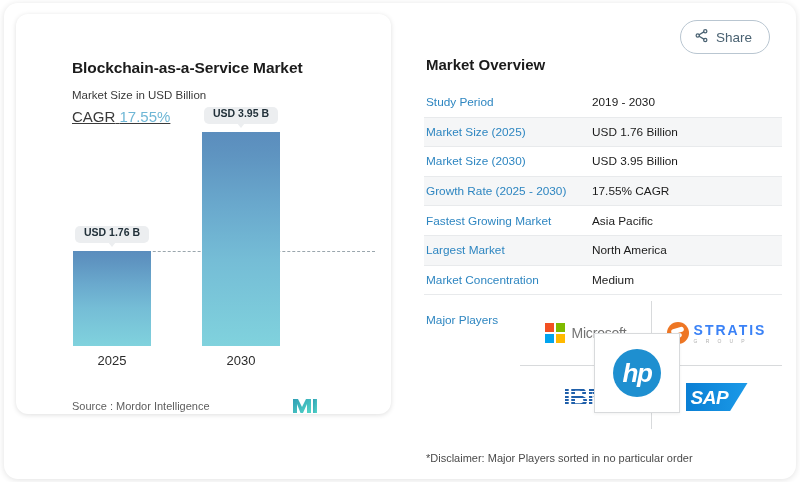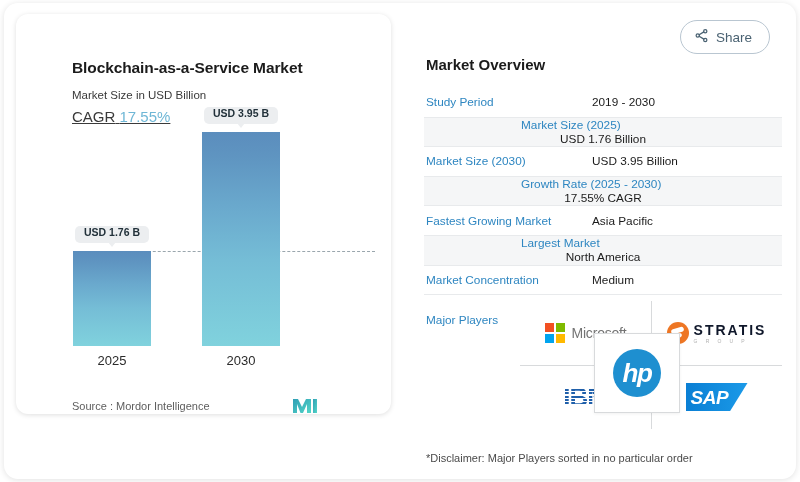--- a/index.html
+++ b/index.html
@@ -94,21 +94,21 @@
     position:absolute;left:14px;top:42px;
     font-size:15px;font-weight:bold;color:#1b1b1b;
   }
   .table{
     position:absolute;left:12px;top:74px;width:358px;
   }
   .row{
     display:flex;align-items:center;height:28.6px;
     border-bottom:1px solid #e8eaec;
   }
-  .row.alt{background:#f5f6f7;flex-direction:column;}
+  .row.alt{background:#f5f6f7;}
   .row .k{
     width:168px;padding-left:2px;box-sizing:border-box;
     font-size:11.8px;color:#2e86c1;
   }
   .row .v{
     font-size:11.8px;color:#1b1b1b;
   }
   .mp-label{
     position:absolute;left:14px;top:287px;
     font-size:11.8px;color:#2e86c1;margin-top:12px;
@@ -153,21 +153,21 @@
   }
   .st-mark:before{
     content:"";position:absolute;left:4px;top:6px;width:13px;height:5px;
     background:#ffffff;border-radius:3px;transform:rotate(-18deg);
   }
   .st-mark:after{
     content:"";position:absolute;left:6px;top:12px;width:9px;height:4px;
     background:#ffffff;border-radius:2px;transform:rotate(-18deg);
   }
   .st-text{line-height:1;}
-  .st-name{font-size:14px;letter-spacing:2px;color:#0f172a;font-weight:bold;}
+  .st-name{font-size:14px;letter-spacing:2px;color:#3b82f6;font-weight:bold;}
   .st-sub{font-size:5px;letter-spacing:3.4px;color:#b0b0b0;margin-top:2px;}
 
   
   .ibm{
     font-size:26px;font-weight:bold;letter-spacing:-1px;color:#1f5faa;
     font-family:"Liberation Sans", sans-serif;
     background:repeating-linear-gradient(180deg,#1f5faa 0 2px,#ffffff 2px 3.4px);
     -webkit-background-clip:text;background-clip:text;color:transparent;
   }
 

